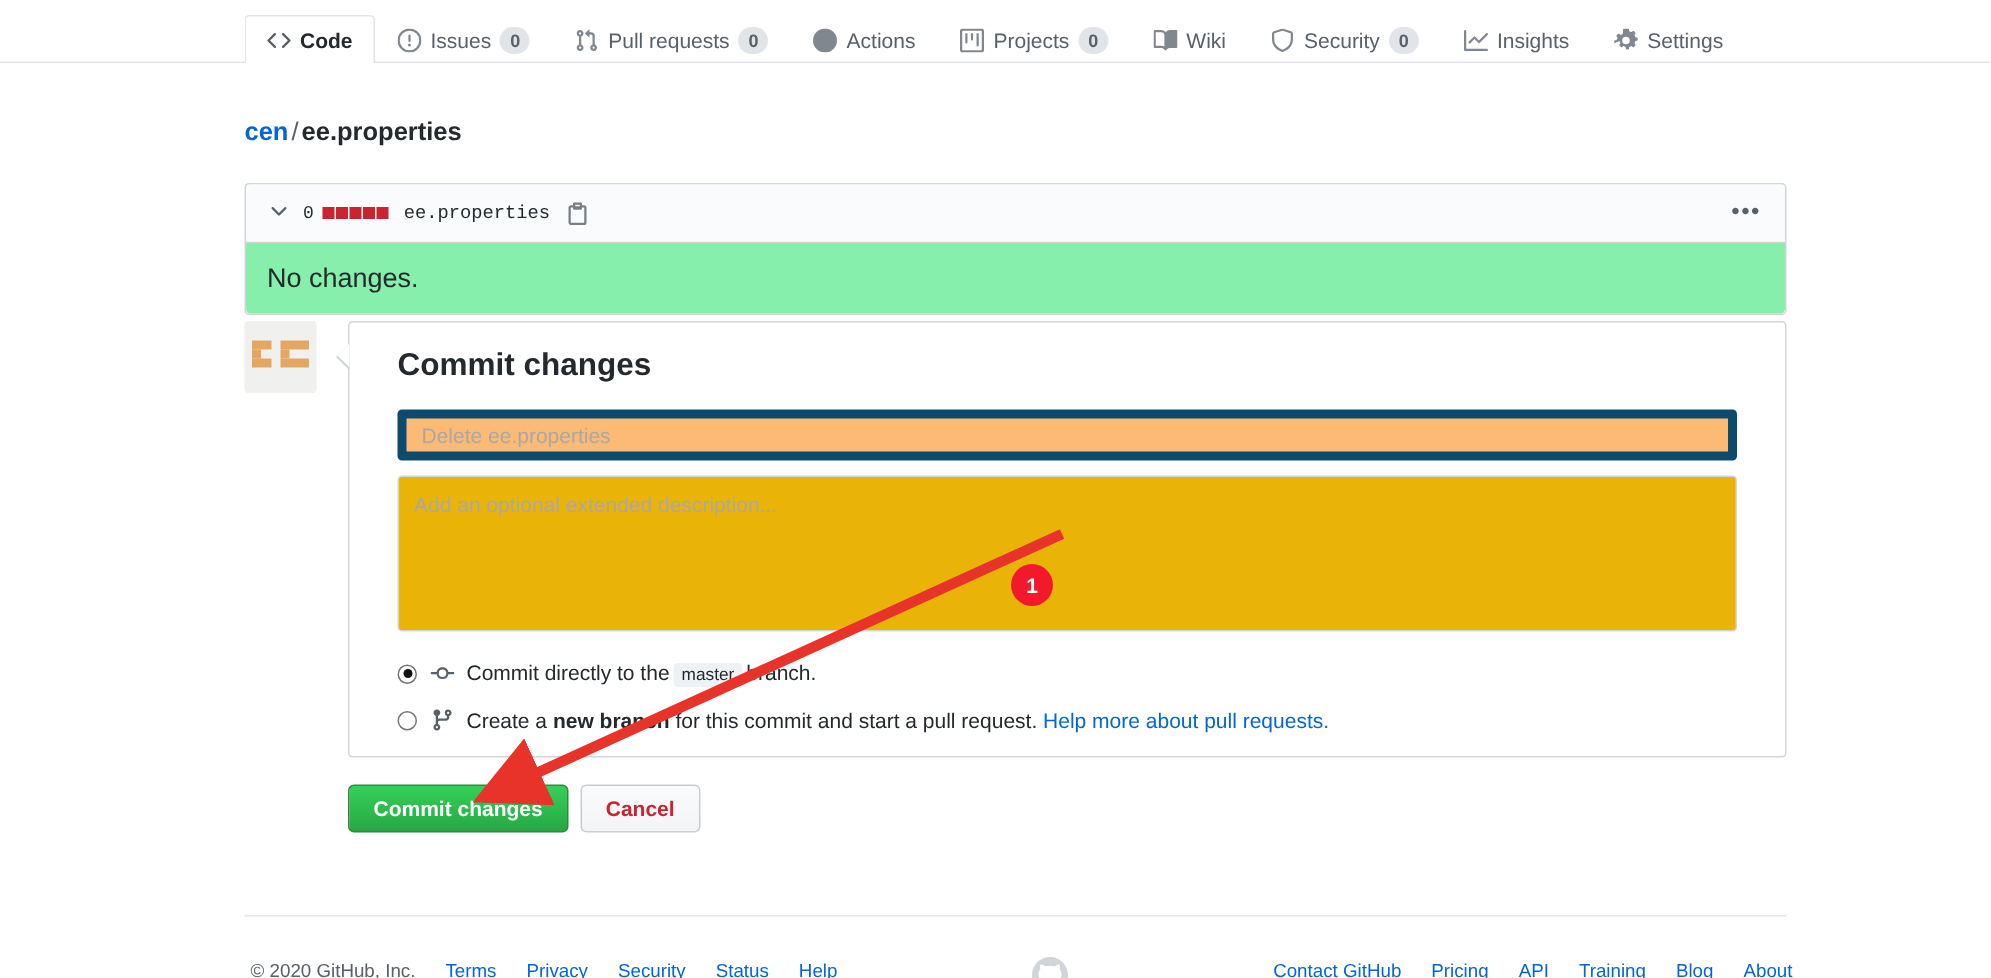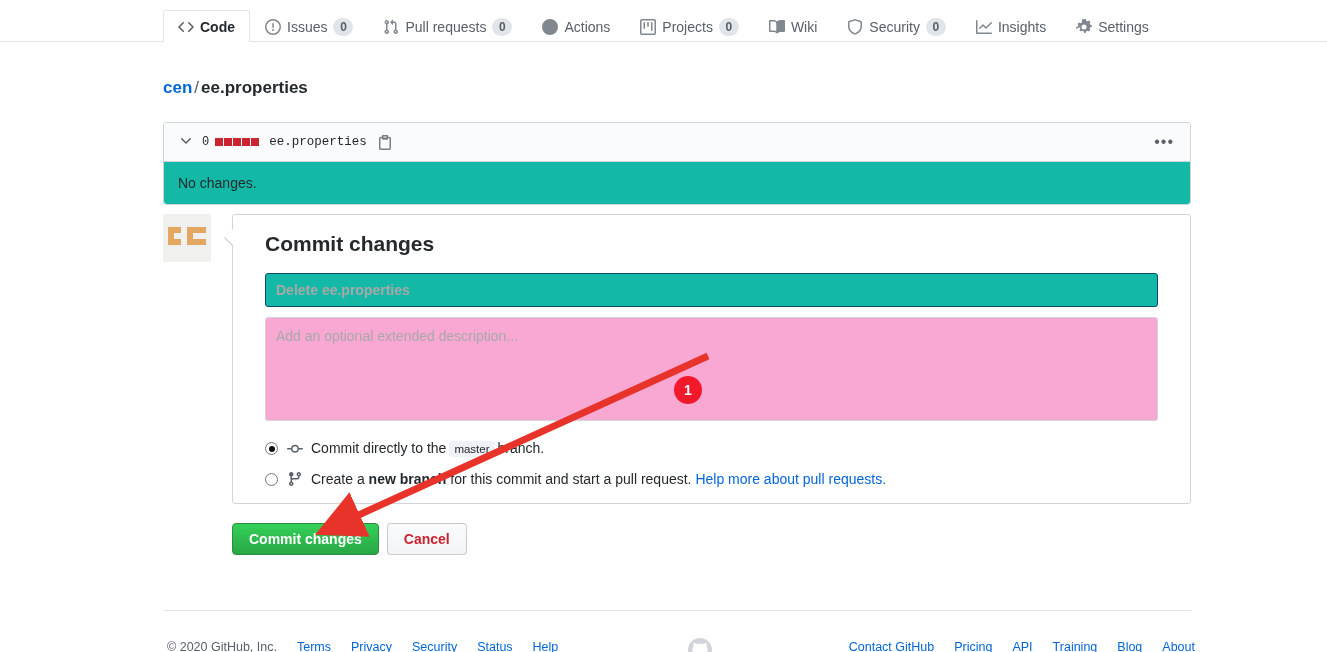--- a/index.html
+++ b/index.html
@@ -70,22 +70,22 @@
   .file-name {
     font-family: "Liberation Mono", monospace; font-size: 12.5px;
     color: #24292e; margin-right: 10px;
   }
   .copy-icon { width:16px; height:16px; color:#586069; cursor:pointer; opacity:.8;}
   .kebab {
     margin-left: auto; color: #586069; font-size: 16px; letter-spacing: 1px;
     cursor: pointer; padding: 0 6px; line-height: 1;
   }
   .no-changes {
-    padding: 13px 14px; font-size: 14px; color: #24292e;
-    background: #14b8a6; border-radius: 0 0 3px 3px;
+    padding: 13px 14px; font-size: 18px; color: #24292e;
+    background: #86efac; border-radius: 0 0 3px 3px;
   }
 
   
   .avatar {
     position: absolute; left: 163px; top: 182px;
     width: 48px; height: 48px; background: #f0f0ef; border-radius: 3px;
     display: block;
   }
   .commit-panel {
     position: absolute; left: 232px; top: 182px; width: 959px;
@@ -103,28 +103,28 @@
   .commit-panel::after {
     left:-8px; border-width: 8px 8px 8px 0; border-color: transparent #fff transparent transparent;
   }
   .panel-title {
     font-size: 21px; font-weight: 600; color: #24292e;
     margin: 0 0 17px 16px;
   }
   .form-inner { padding: 0 16px; }
   .inp {
     display:block; width: 100%; height: 34px;
-    border: 1px solid #0c4a6e; border-radius: 3px; background:#14b8a6;
+    border: 6px solid #0c4a6e; border-radius: 3px; background:#fdba74;
     padding: 6px 10px; font-size: 14px; font-family: "Liberation Sans", sans-serif;
-    color:#24292e; outline: none; font-weight: bold;
+    color:#24292e; outline: none;
   }
   .inp::placeholder { color: #a8a8a8; }
   .txt {
     display:block; width:100%; height: 104px; margin-top: 10px;
-    border: 1px solid #d1d5da; border-radius: 3px; background:#f9a8d4;
+    border: 1px solid #d1d5da; border-radius: 3px; background:#eab308;
     padding: 8px 10px; font-size: 14px; font-family: "Liberation Sans", sans-serif;
     color:#24292e; outline:none; resize:none; line-height: 1.5;
   }
   .txt::placeholder { color:#a8a8a8; }
 
   .radio-row { display:flex; align-items: center; margin-top: 19px; }
   .radio-row.second { margin-top: 14px; }
   .radio {
     width: 13px; height: 13px; border-radius: 50%;
     border: 1px solid #767676; background:#fff; margin-right: 9px;

